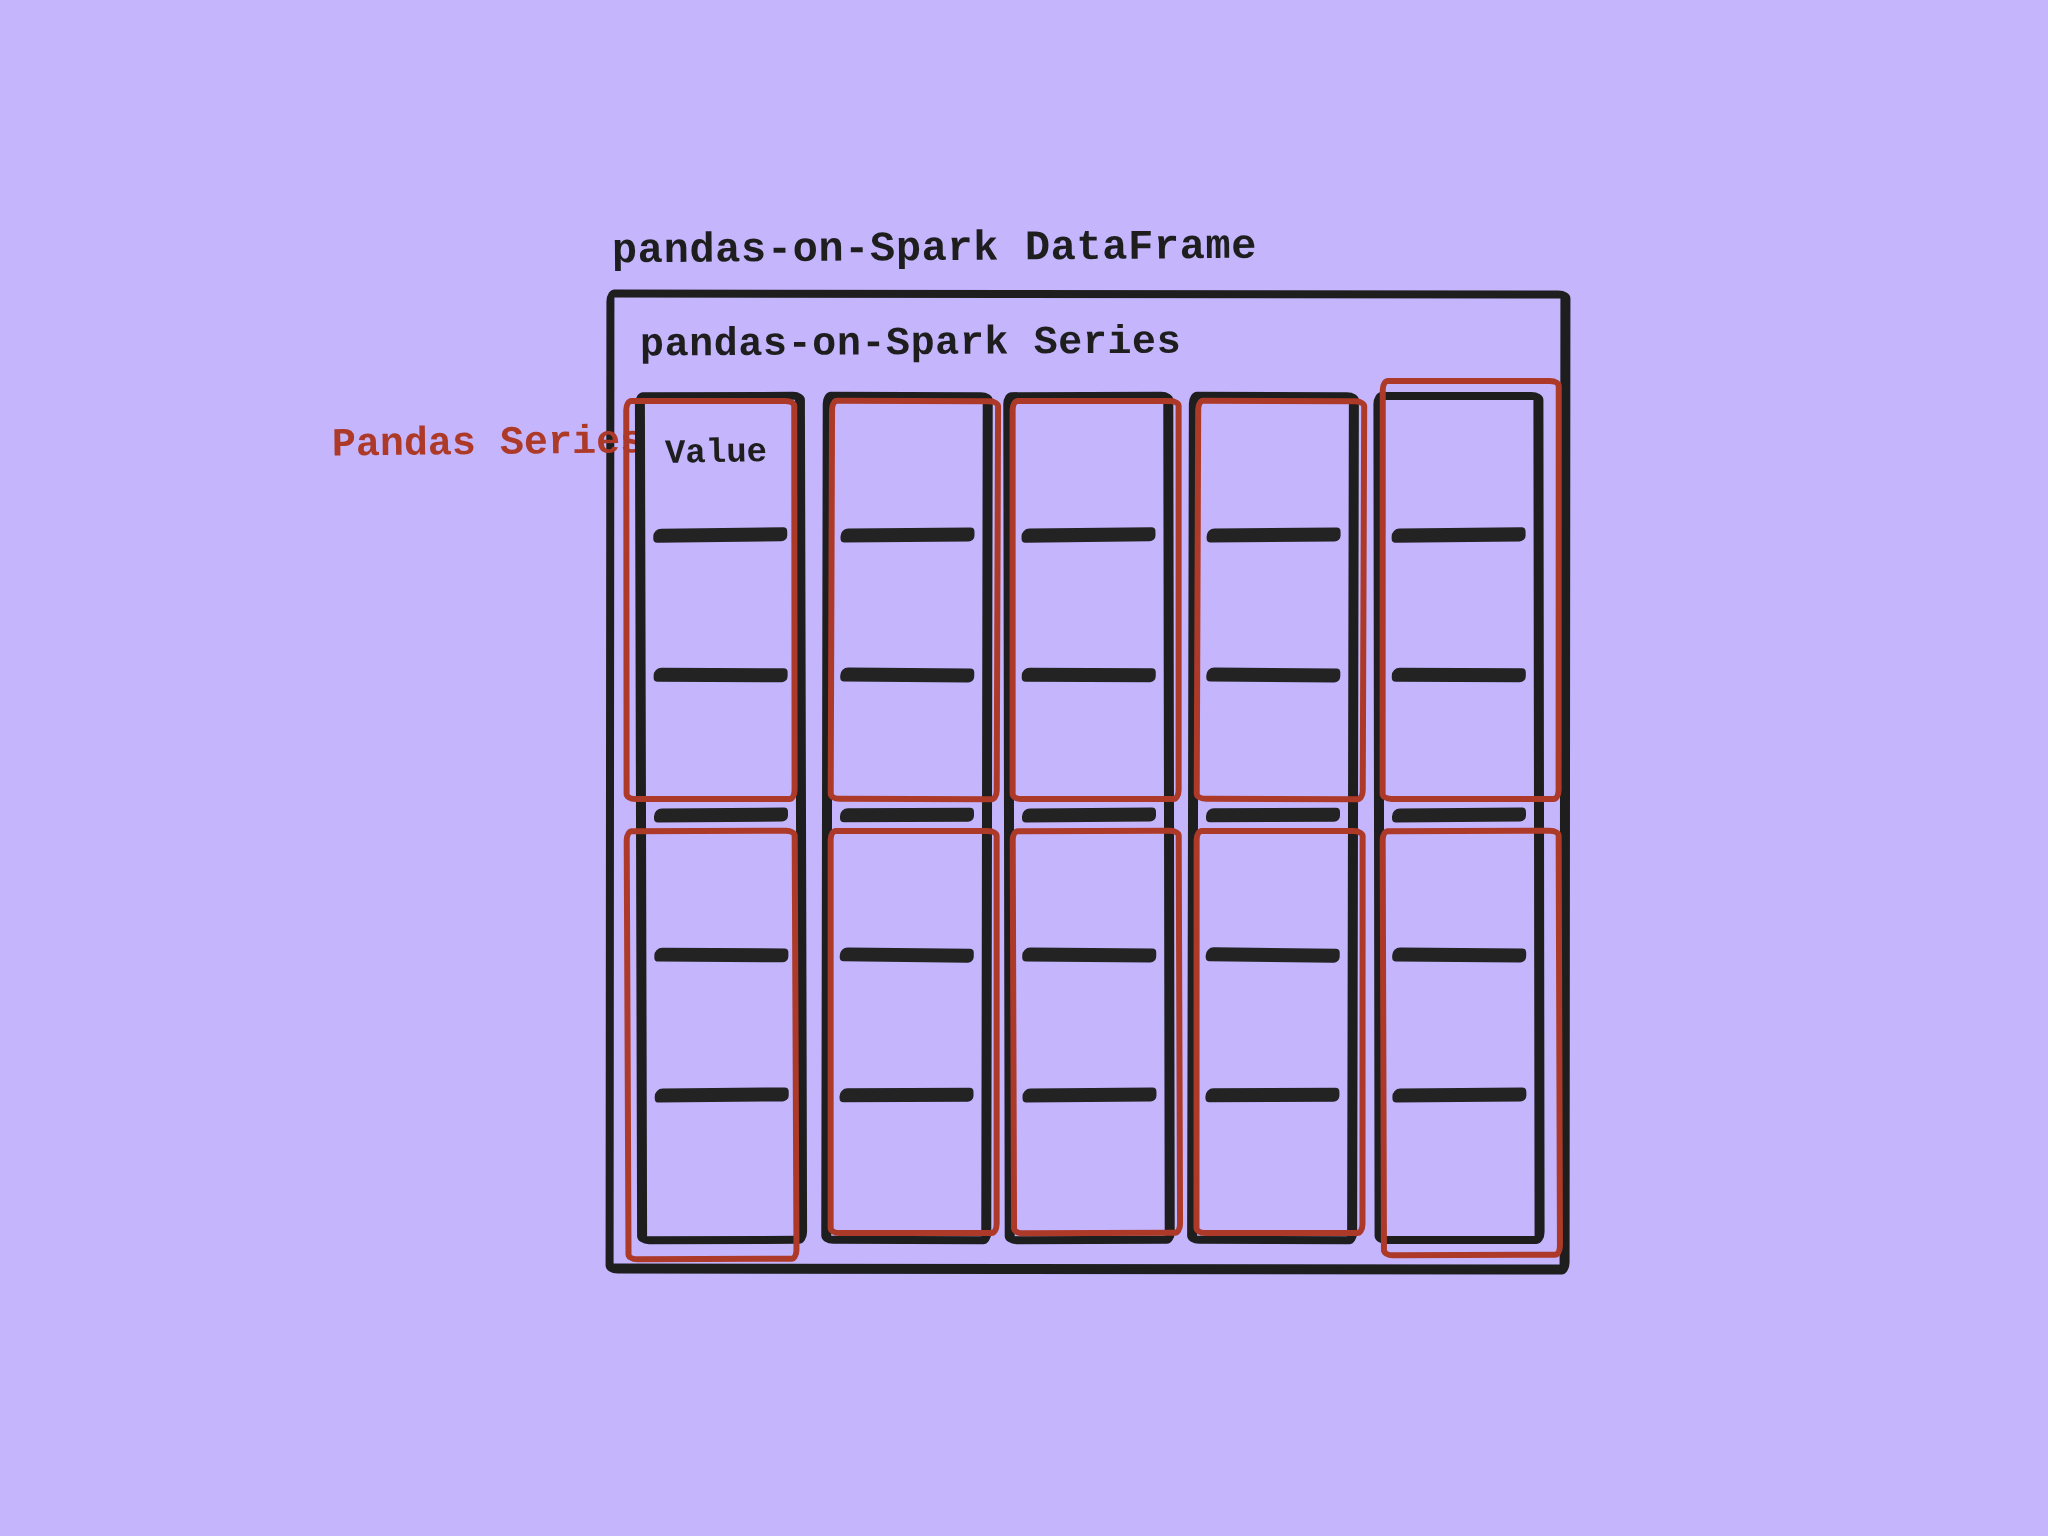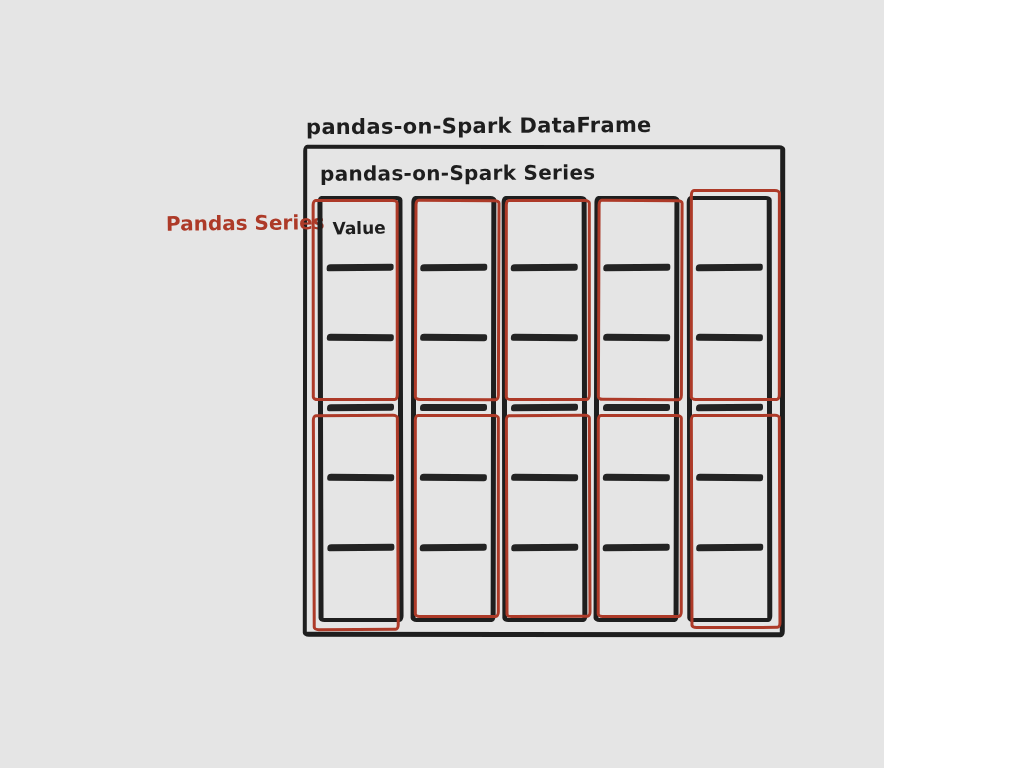--- a/index.html
+++ b/index.html
@@ -6,23 +6,24 @@
     margin: 0;
     padding: 0;
     background: #ffffff;
     width: 1024px;
     height: 768px;
     overflow: hidden;
     font-family: "DejaVu Sans", sans-serif;
   }
   .canvas {
     position: relative;
-    width: 884px;
+    width: 1024px;
     height: 768px;
-    background: #e5e5e5;
+    background: #c4b5fd;
+    font-family: Liberation Mono, monospace;
   }
   
   .hand {
     font-weight: bold;
     color: #1e1e1e;
     letter-spacing: 0.3px;
     white-space: nowrap;
   }
   .df-title {
     position: absolute;

